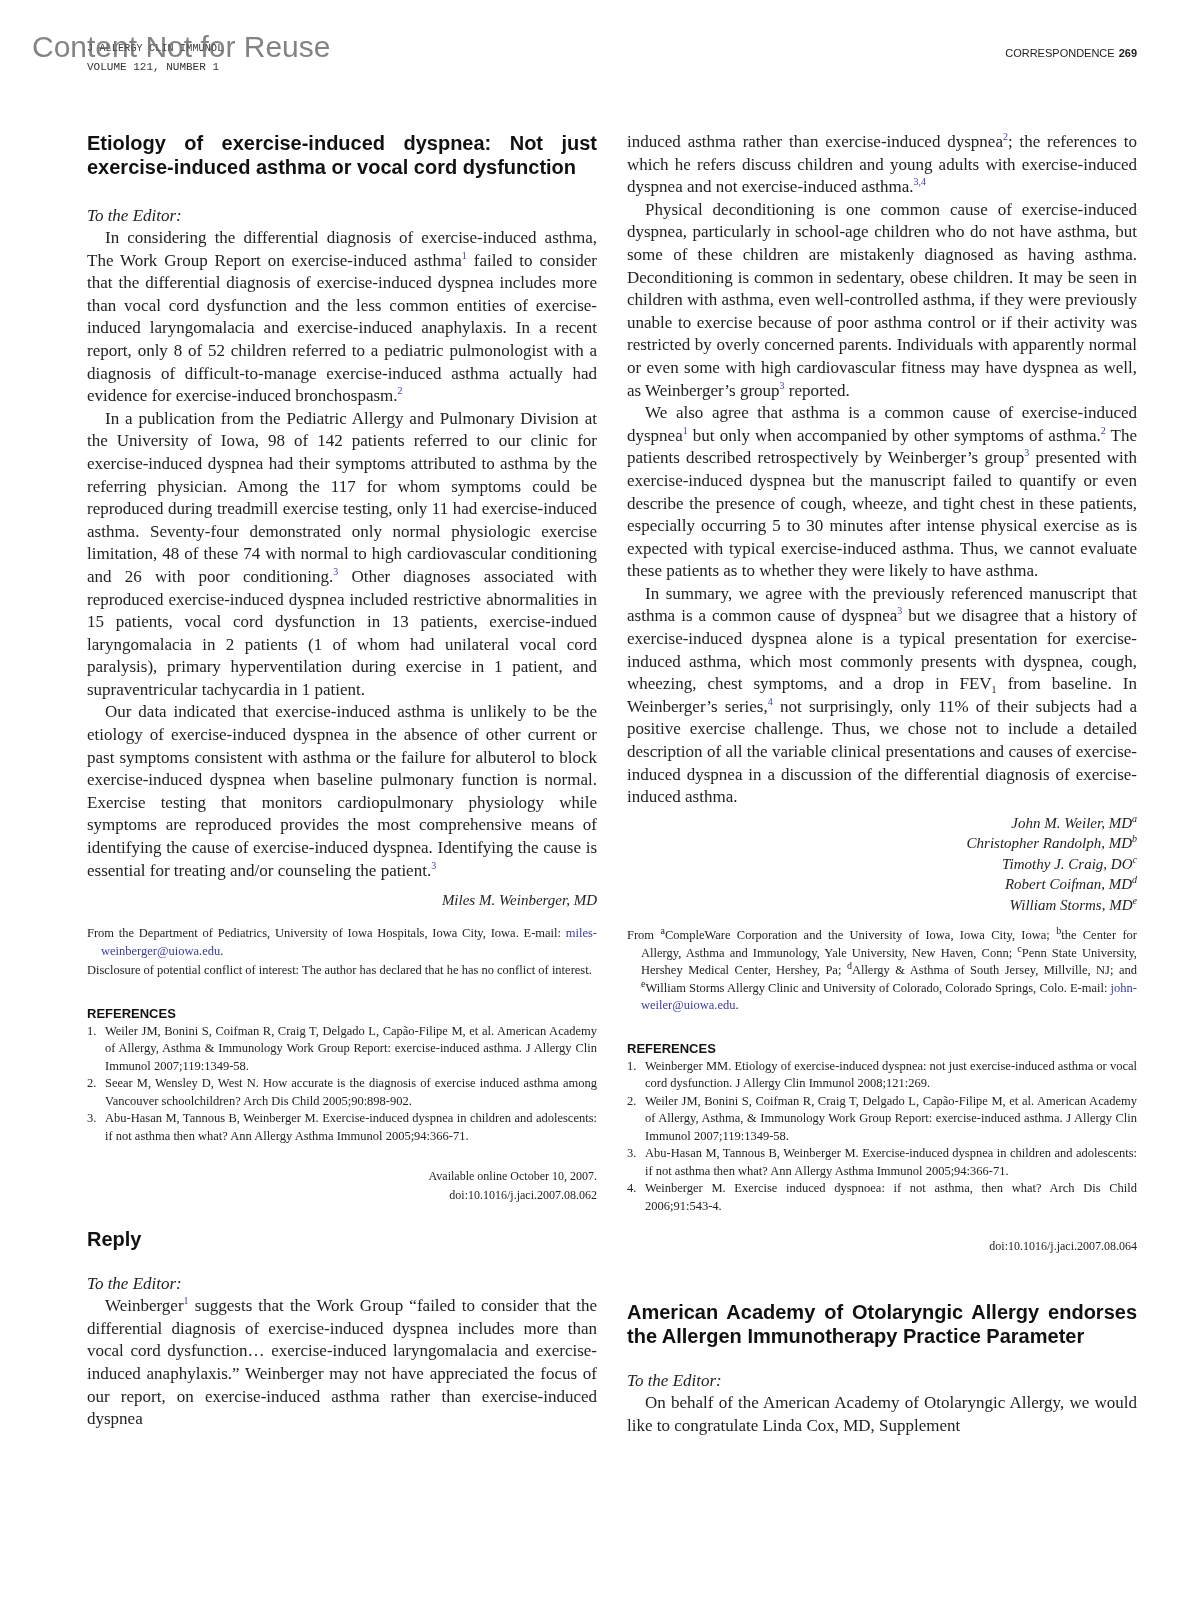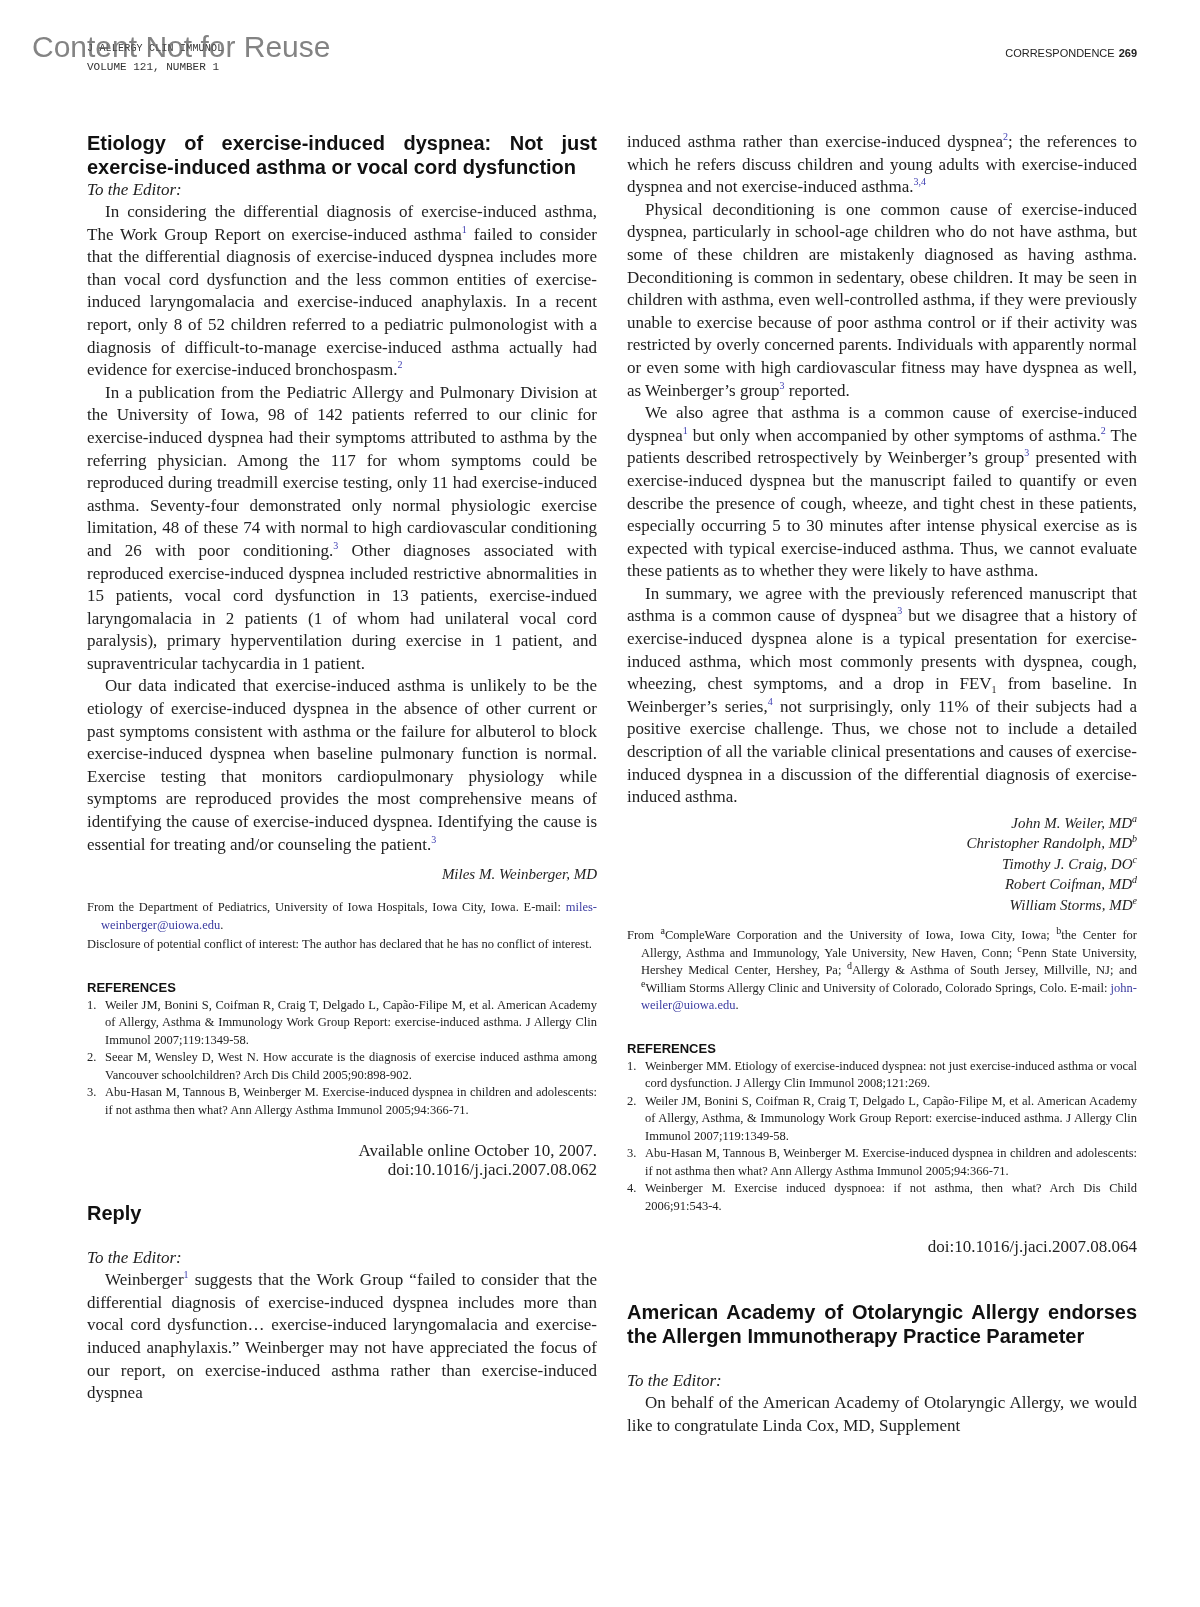--- a/index.html
+++ b/index.html
@@ -22,20 +22,21 @@
     }
     .running-head-right .page-num { font-weight: bold; margin-left: 4px; }
 
     .col { position: absolute; width: 510px; }
     .col-left { left: 87px; top: 131px; }
     .col-right { left: 627px; top: 131px; }
 
     .article-title {
       font-family: "Liberation Sans", sans-serif; font-weight: bold;
       font-size: 20px; line-height: 24px; color: #111; text-align: justify;
+      margin-bottom: 26px;
     }
     .salutation { font-style: italic; font-size: 17px; line-height: 22px; }
     p.body {
       font-size: 17px; line-height: 22.6px; text-align: justify; text-indent: 18px; hyphens: auto;
     }
     p.body.noindent { text-indent: 0; }
     sup { font-size: 10px; color: #3a3ab0; vertical-align: super; line-height: 0; }
     sub { font-size: 10px; vertical-align: sub; line-height: 0; }
     .signature { font-style: italic; font-size: 15px; text-align: right; line-height: 21px; }
     .affil {
@@ -47,21 +48,21 @@
       font-family: "Liberation Sans", sans-serif; font-weight: bold; font-size: 13px;
       margin-top: 26px; margin-bottom: 2px; color: #111;
     }
     ol.refs { list-style: none; }
     ol.refs li {
       font-size: 12.5px; line-height: 17.5px; text-align: justify;
       padding-left: 18px; position: relative;
     }
     ol.refs li .num { position: absolute; left: 0; top: 0; }
     .online {
-      text-align: right; font-size: 17px; line-height: 19px; margin-top: 22px;
+      text-align: right; font-size: 12px; line-height: 19px; margin-top: 22px;
     }
     .section-title {
       font-family: "Liberation Sans", sans-serif; font-weight: bold;
       font-size: 20px; line-height: 24px; color: #111; margin-top: 22px; margin-bottom: 22px;
     }
     .sig-block { margin-top: 4px; }
     .sig-block .signature { line-height: 20.5px; }
   </style>
 </head>
 <body>

